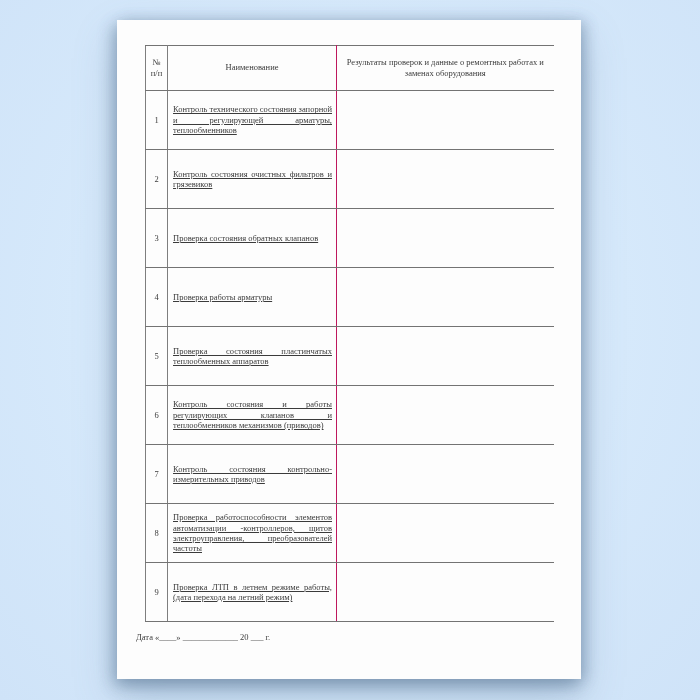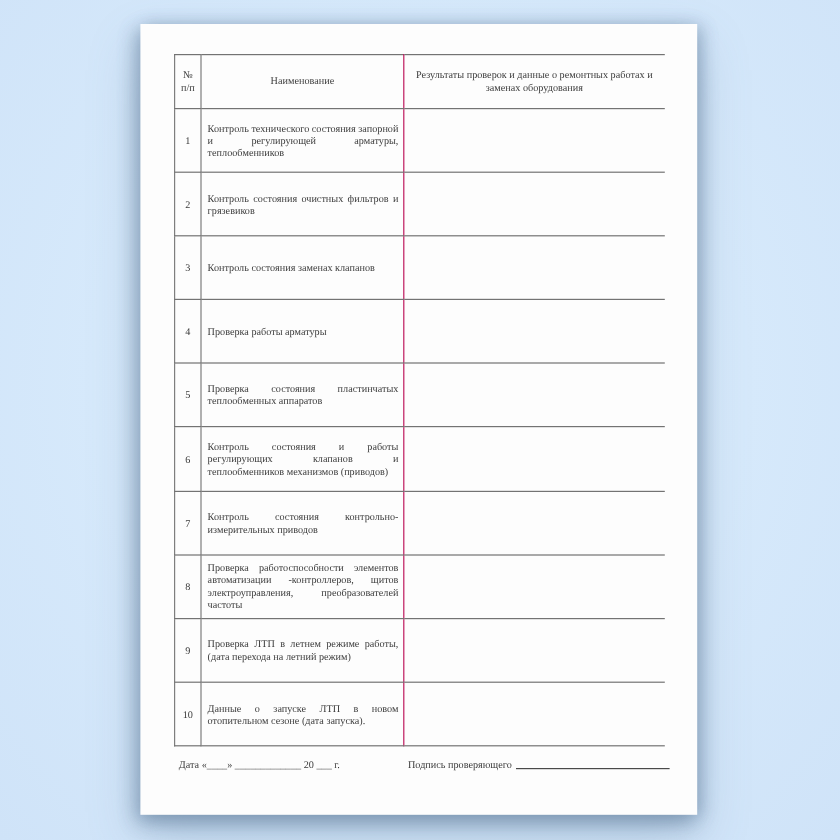--- a/index.html
+++ b/index.html
@@ -68,25 +68,26 @@
     text-align: center;
     vertical-align: middle;
     font-size: 8.5px;
   }
   td.name-cell {
     font-size: 8.5px;
     line-height: 1.22;
     text-align: justify;
     vertical-align: middle;
     padding: 3px 4px 3px 5px;
+    text-decoration: underline;
   }
   td.result-cell { vertical-align: middle; }
   .page-footer {
     position: absolute;
-    left: 32px;
+    left: 19px;
     top: 612px;
     width: 409px;
     display: flex;
     font-size: 8.5px;
     color: #3b3b3b;
     white-space: nowrap;
   }
   .footer-date { width: 191px; flex: 0 0 191px; }
   .footer-sign { flex: 1; display: flex; }
   .footer-sign .sign-blank {
@@ -122,21 +123,21 @@
             <td class="name-cell">Контроль технического состояния запорной и регулирующей арматуры, теплообменников</td>
             <td class="result-cell"></td>
           </tr>
           <tr>
             <td class="num-cell">2</td>
             <td class="name-cell">Контроль состояния очистных фильтров и грязевиков</td>
             <td class="result-cell"></td>
           </tr>
           <tr>
             <td class="num-cell">3</td>
-            <td class="name-cell">Контроль состояния заменах клапанов</td>
+            <td class="name-cell">Проверка состояния обратных клапанов</td>
             <td class="result-cell"></td>
           </tr>
           <tr>
             <td class="num-cell">4</td>
             <td class="name-cell">Проверка работы арматуры</td>
             <td class="result-cell"></td>
           </tr>
           <tr>
             <td class="num-cell">5</td>
             <td class="name-cell">Проверка состояния пластинчатых теплообменных аппаратов</td>
@@ -155,30 +156,21 @@
           <tr>
             <td class="num-cell">8</td>
             <td class="name-cell">Проверка работоспособности элементов автоматизации -контроллеров, щитов электроуправления, преобразователей частоты</td>
             <td class="result-cell"></td>
           </tr>
           <tr>
             <td class="num-cell">9</td>
             <td class="name-cell">Проверка ЛТП в летнем режиме работы, (дата перехода на летний режим)</td>
             <td class="result-cell"></td>
           </tr>
-          <tr>
-            <td class="num-cell">10</td>
-            <td class="name-cell">Данные о запуске ЛТП в новом отопительном сезоне (дата запуска).</td>
-            <td class="result-cell"></td>
-          </tr>
         </tbody>
     </table>
 
     <div class="page-footer">
       <span class="footer-date">Дата «____» _____________ 20 ___ г.</span>
-      <span class="footer-sign">
-        <span>Подпись проверяющего</span>
-        <span class="sign-blank"></span>
-      </span>
     </div>
 
   </div>
 </div>
 
 </body></html>

